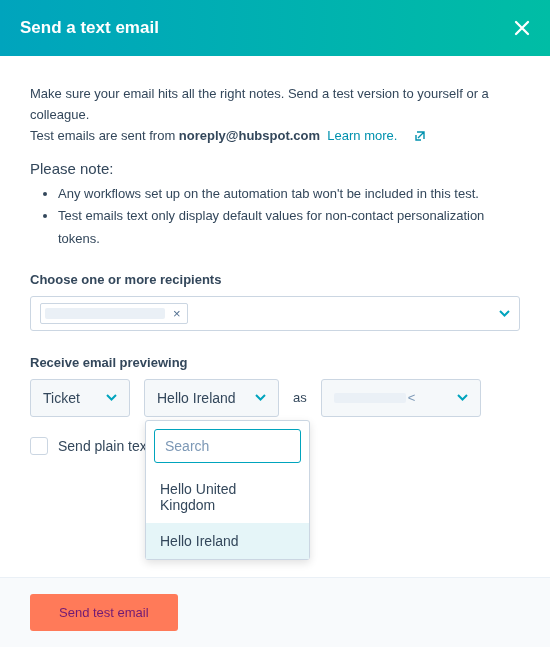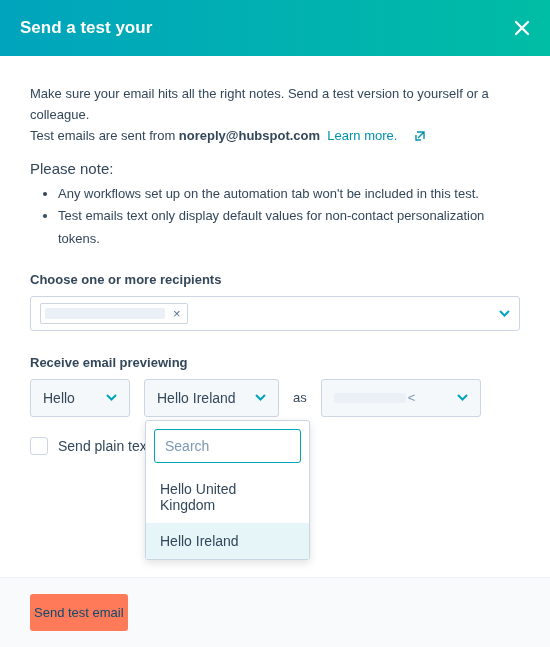--- a/index.html
+++ b/index.html
@@ -32,27 +32,27 @@
     .search-input::placeholder { color: #7c98b6; }
     .dd-item { padding: 10px 14px; font-size: 14px; color: #33475b; cursor: pointer; }
     .dd-item.hover { background: #e5f5f8; }
     .checkbox-row { display: flex; align-items: center; gap: 10px; margin-top: 2px; }
     .checkbox { width: 18px; height: 18px; border: 1px solid #cbd6e2; border-radius: 3px; cursor: pointer; background: #fff; }
     .checkbox-label { font-size: 14px; color: #33475b; }
     .contact-placeholder { flex: 1; display: flex; align-items: center; gap: 2px; }
     .blur-text { width: 72px; height: 10px; background: #eaf0f6; border-radius: 2px; display: inline-block; }
     .angle { color: #7c98b6; font-size: 13px; }
     .footer { border-top: 1px solid #eaf0f6; background: #f8fafc; padding: 16px 30px; }
-    .send-btn { background: #ff7a59; color: #0c4a6e; border: none; border-radius: 3px; padding: 11px 4px; font-size: 13px; font-weight: 500; cursor: pointer; }
+    .send-btn { background: #ff7a59; color: #701a75; border: none; border-radius: 3px; padding: 11px 29px; font-size: 13px; font-weight: 500; cursor: pointer; }
   </style>
 </head>
 <body>
 
 <div class="header">
-  <div class="header-title">Send a test your</div>
+  <div class="header-title">Send a text email</div>
   <div class="close-btn">
     <svg width="16" height="16" viewBox="0 0 16 16">
         <path d="M2 2 L14 14 M14 2 L2 14" stroke="#fff" stroke-width="2.3" stroke-linecap="round"></path>
       </svg>
   </div>
 </div>
 
 <div class="content">
   <div class="intro">
     <span>Make sure your email hits all the right notes. Send a test version to yourself or a colleague.</span><br>
@@ -80,21 +80,21 @@
     <span class="caret">
       <svg width="11" height="7" viewBox="0 0 11 7">
           <path d="M1 1l4.5 4.5L10 1" fill="none" stroke="#00a4bd" stroke-width="2"></path>
         </svg>
     </span>
   </div>
 
   <div class="label">Receive email previewing</div>
   <div class="row">
     <div class="select ticket">
-      <span>Hello</span>
+      <span>Ticket</span>
       <span class="caret">
           <svg width="11" height="7" viewBox="0 0 11 7">
             <path d="M1 1l4.5 4.5L10 1" fill="none" stroke="#00a4bd" stroke-width="2"></path>
           </svg>
         </span>
     </div>
 
     <div class="select preview">
       <span>Hello Ireland</span>
       <span class="caret">

